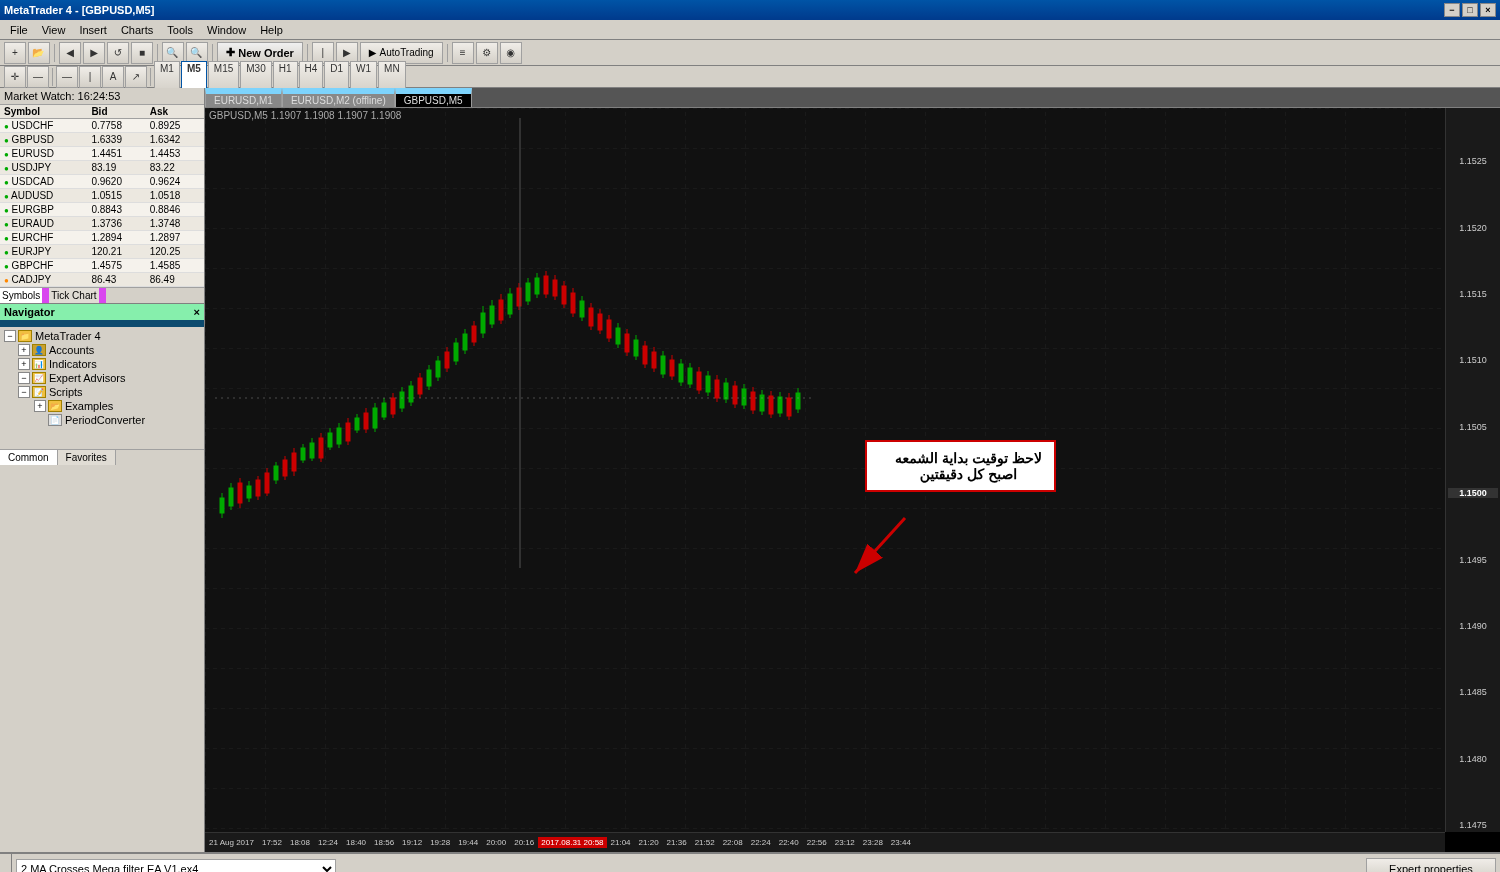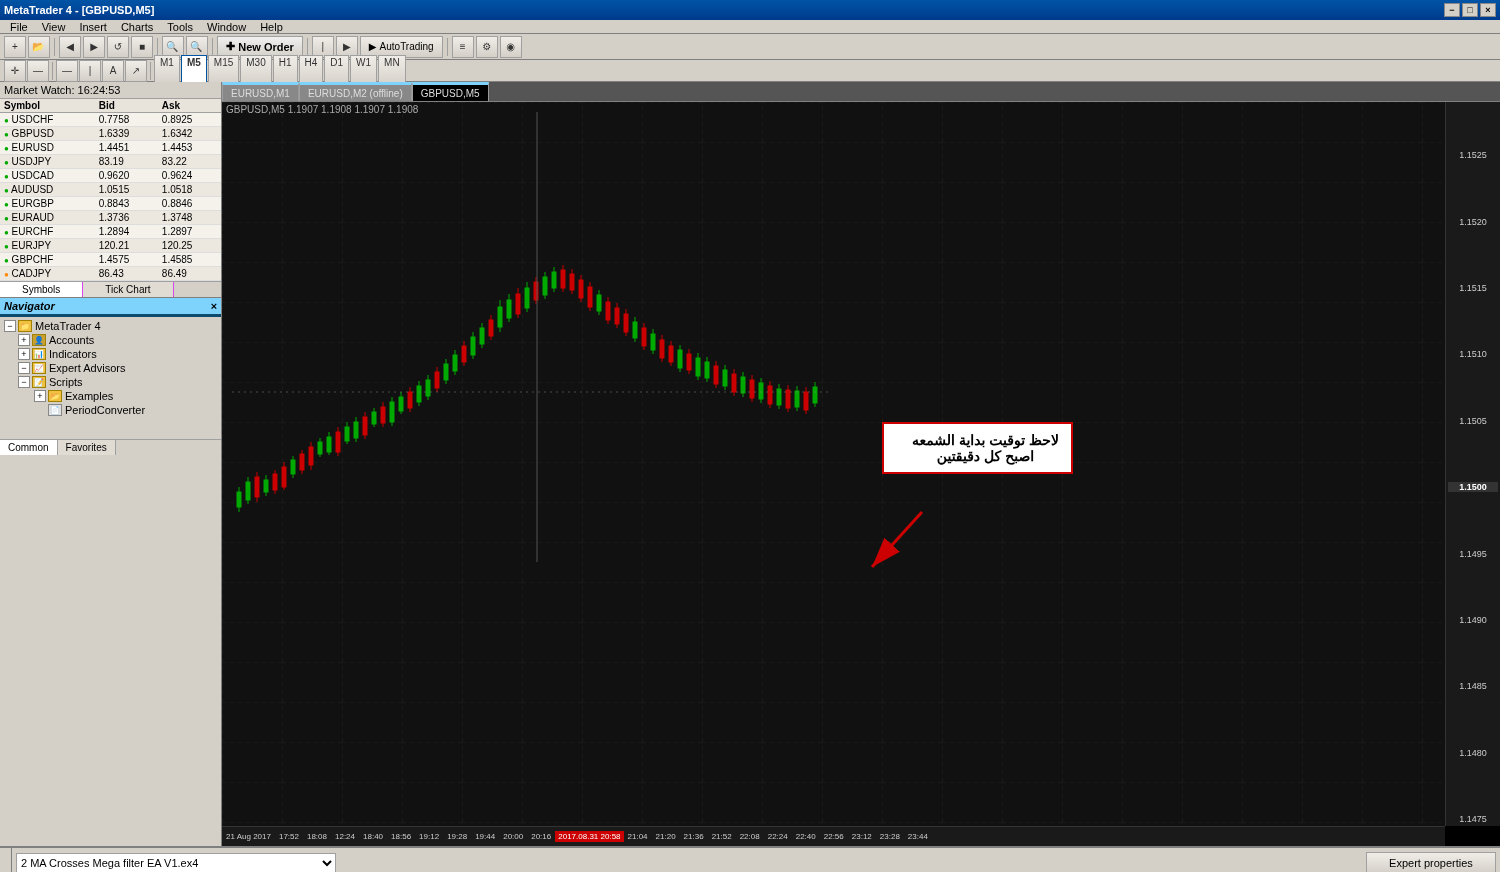--- a/index.html
+++ b/index.html
@@ -15,21 +15,21 @@
       padding: 0 4px;
       color: white;
       font-size: 11px;
       font-weight: bold;
     }
     .title-bar-buttons { display: flex; gap: 2px; }
     .title-btn { width: 16px; height: 14px; background: #d4d0c8; border: 1px solid #888; font-size: 9px; display: flex; align-items: center; justify-content: center; cursor: pointer; color: #000; }
 
     
     .menu-bar {
-      height: 14px;
+      height: 20px;
       background: #d4d0c8;
       display: flex;
       align-items: center;
       padding: 0 4px;
       border-bottom: 1px solid #808080;
       gap: 2px;
     }
     .menu-item { padding: 2px 6px; font-size: 11px; cursor: pointer; }
 
     
@@ -84,21 +84,21 @@
     .period-btn.active { background: #fff; border: 1px solid #0054a6; font-weight: bold; }
 
     
     .main-layout {
       display: flex;
       height: calc(872px - 20px - 20px - 26px - 22px - 20px);
     }
 
     
     .left-panel {
-      width: 222px;
+      width: 205px;
       background: #d4d0c8;
       border-right: 1px solid #808080;
       display: flex;
       flex-direction: column;
     }
 
     
     .market-watch {
       flex: 0 0 auto;
       border-bottom: 1px solid #808080;
@@ -126,43 +126,42 @@
     }
     .mw-table tr:nth-child(even) { background: #ece8e0; }
     .mw-table tr:nth-child(odd) { background: #f5f2ec; }
 
     .mw-tabs {
       display: flex;
       background: #d4d0c8;
       border-top: 1px solid #a0a0a0;
     }
     .mw-tab {
-      padding: 2px 22px;
+      padding: 2px 2px;
       font-size: 10px;
-      border-right: 1px solid #d946ef;
+      border-right: 7px solid #d946ef;
       cursor: pointer;
       background: #e0dcd4;
     }
     .mw-tab.active { background: #fff; border-bottom: none; }
 
     
     .navigator {
       flex: 1;
       overflow: hidden;
     }
     .navigator-header {
-      background: #7dd3fc;
+      background: #86efac;
       padding: 2px 4px;
       font-size: 11px;
       font-weight: bold;
-      border-bottom: 3px solid #0c4a6e;
+      border-bottom: 7px solid #0c4a6e;
       display: flex;
       justify-content: space-between;
       align-items: center;
-      font-style: italic;
     }
     .nav-tree { padding: 2px; }
     .nav-item { display: flex; align-items: center; padding: 1px 2px; font-size: 11px; cursor: pointer; }
     .nav-indent { padding-left: 16px; }
     .nav-indent2 { padding-left: 32px; }
     .folder-icon { width: 14px; height: 12px; background: #f0c040; border: 1px solid #a08000; margin-right: 3px; font-size: 8px; display: inline-flex; align-items: center; justify-content: center; flex-shrink: 0; }
     .tree-expand { width: 12px; height: 12px; border: 1px solid #888; background: white; margin-right: 2px; display: inline-flex; align-items: center; justify-content: center; font-size: 9px; cursor: pointer; flex-shrink: 0; }
 
     .nav-bottom-tabs {
       display: flex;
@@ -265,21 +264,21 @@
       background: #d4d0c8;
       border-bottom: 1px solid #808080;
       height: 20px;
     }
     .chart-tab {
       padding: 2px 10px;
       font-size: 10px;
       border-right: 1px solid #a0a0a0;
       cursor: pointer;
       background: #e0dcd4;
-      border-top: 3px solid #7dd3fc;
+      border-top: 6px solid #7dd3fc;
       border-left: 1px solid #a0a0a0;
       display: flex;
       align-items: center;
     }
     .chart-tab.active { background: #000; color: white; }
 
     
     svg.chart-svg { width: 100%; height: 100%; }
   </style>
 </head>
@@ -686,21 +685,21 @@
       <span class="time-label">21:52</span>
       <span class="time-label">22:08</span>
       <span class="time-label">22:24</span>
       <span class="time-label">22:40</span>
       <span class="time-label">22:56</span>
       <span class="time-label">23:12</span>
       <span class="time-label">23:28</span>
       <span class="time-label">23:44</span>
     </div>
 
-    <div class="annotation-box" style="top:340px;left:660px;padding-left:28px;">
+    <div class="annotation-box" style="top:352px;left:660px;padding-left:28px;">
       <div>لاحظ توقيت بداية الشمعه</div>
       <div>اصبح كل دقيقتين</div>
     </div>
 
     <svg style="position:absolute;top:420px;left:640px;width:100px;height:80px;z-index:25;">
       <defs>
         <marker id="arrowhead" markerWidth="10" markerHeight="7" refX="10" refY="3.5" orient="auto">
           <polygon points="0 0, 10 3.5, 0 7" fill="#cc0000"></polygon>
         </marker>
       </defs>

